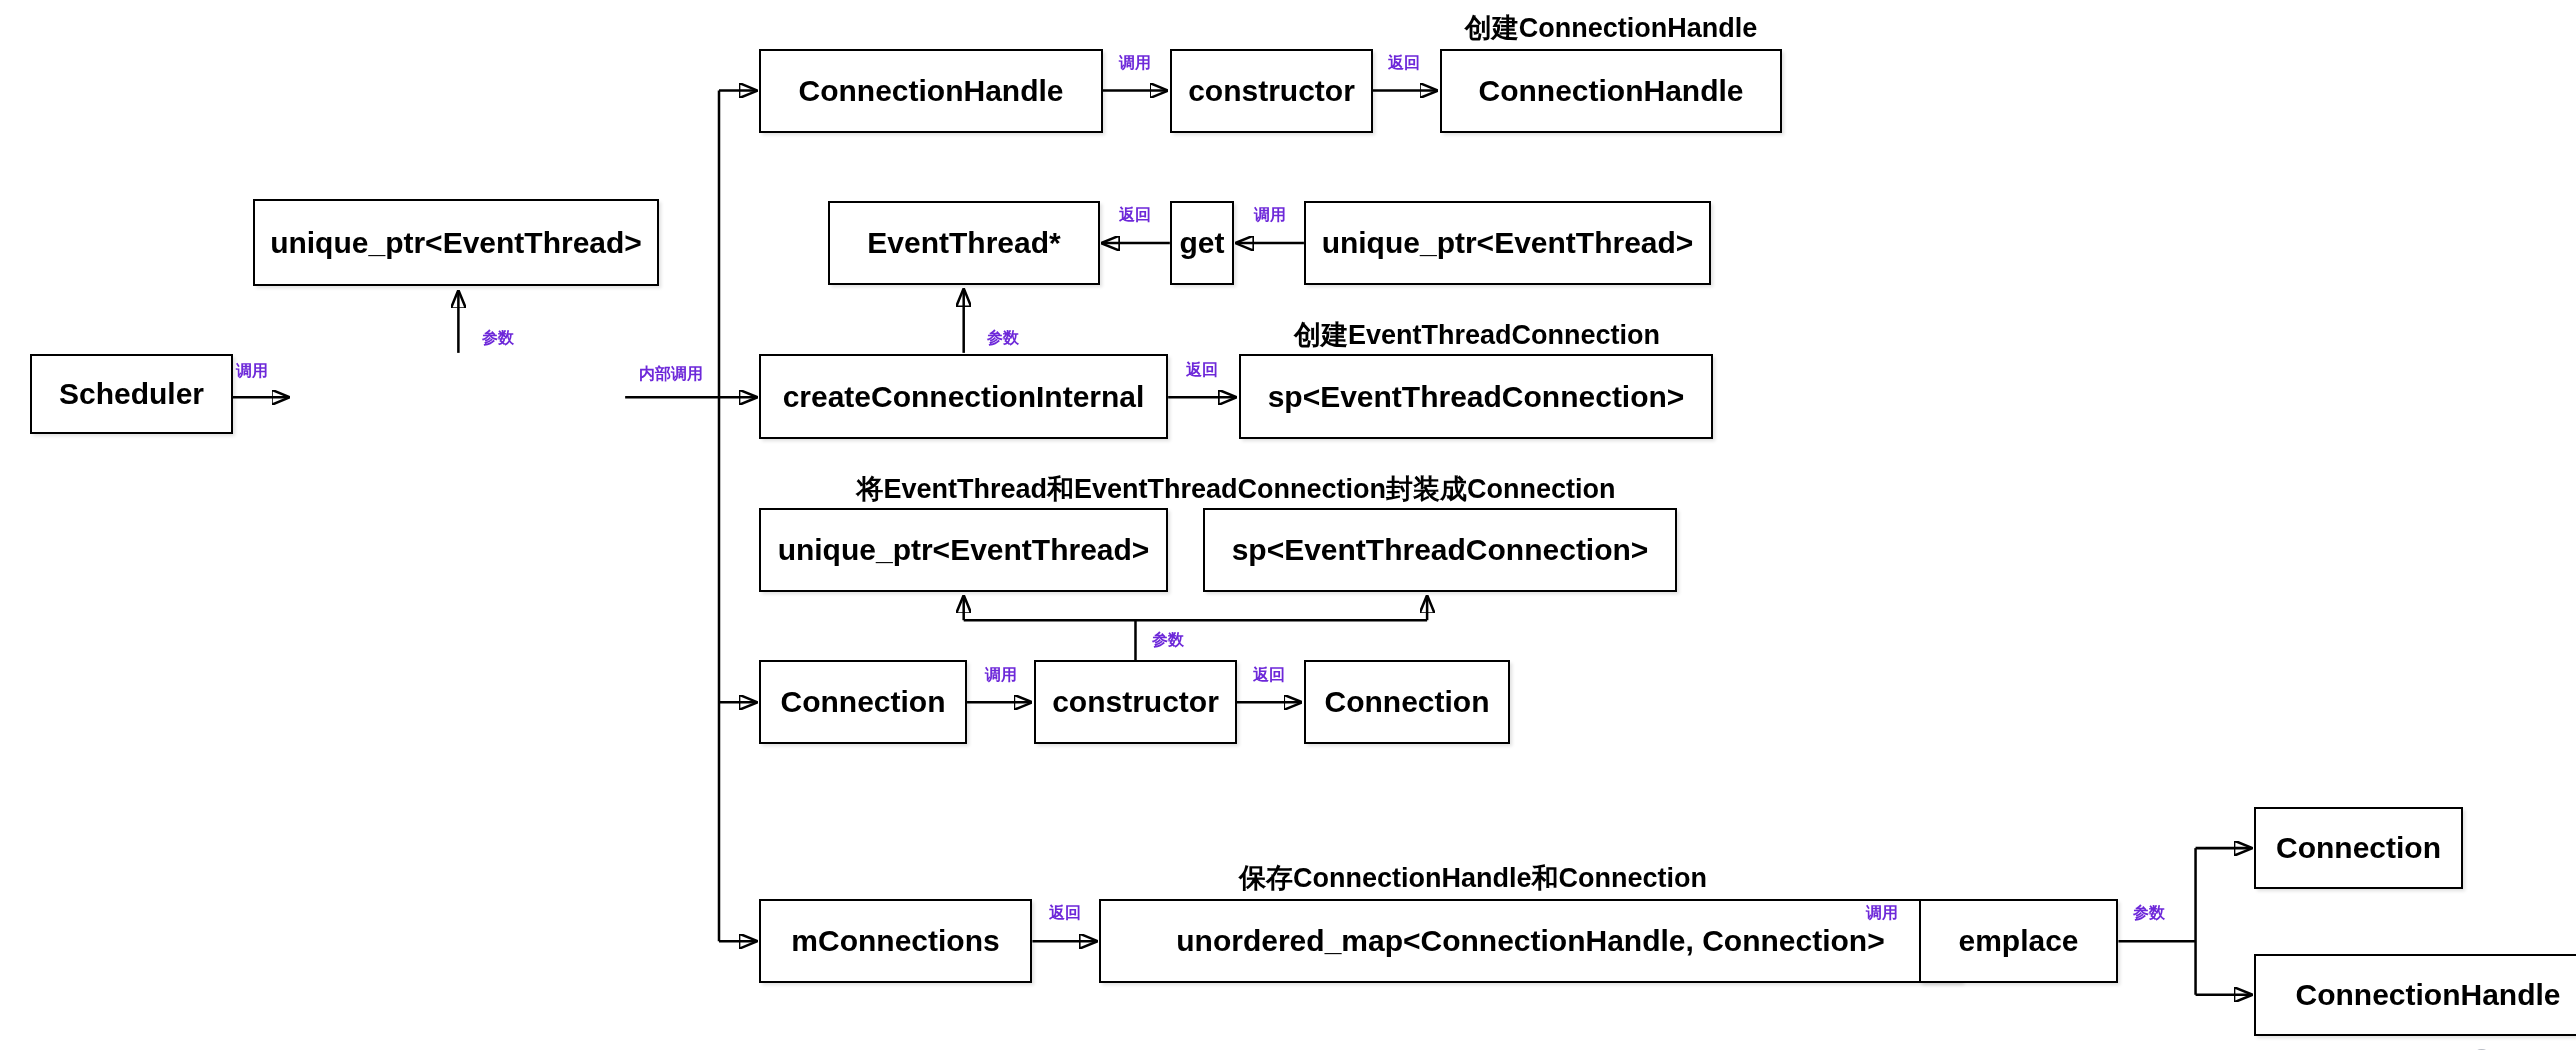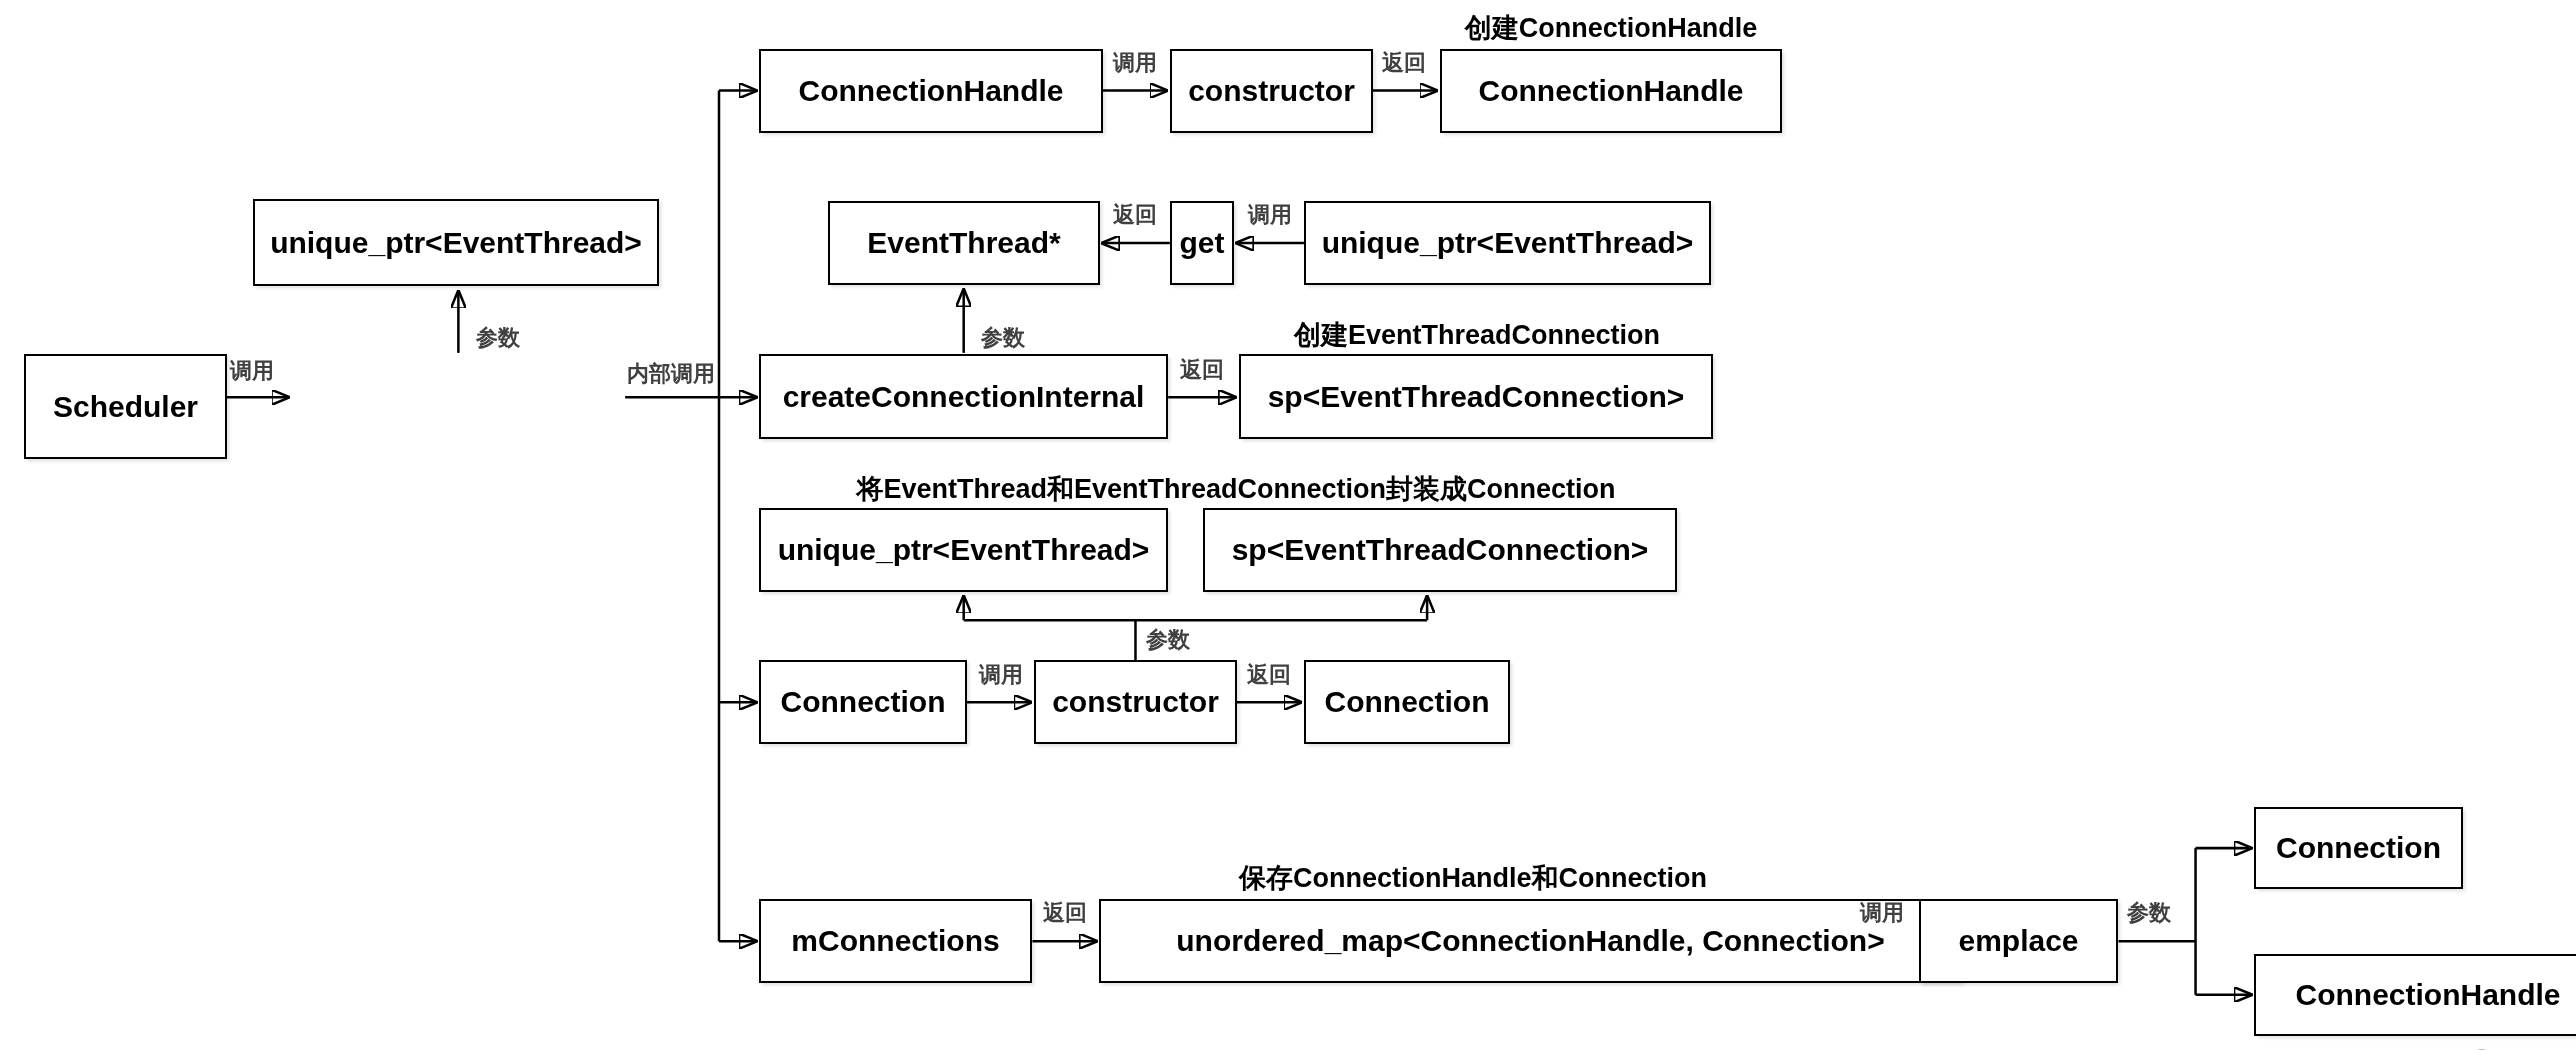--- a/index.html
+++ b/index.html
@@ -35,23 +35,23 @@
     font-weight: 700;
     font-size: 30px;
     color: #000000;
     white-space: nowrap;
     box-shadow: 2.5px 2.5px 3.4px rgba(0,0,0,0.12);
     z-index: 2;
   }
   .elabel {
     position: absolute;
     transform: translate(-50%, -50%);
-    font-size: 22px;
+    font-size: 16px;
     font-weight: 600;
-    color: #404040;
+    color: #6d28d9;
     white-space: nowrap;
     z-index: 3;
   }
   .note {
     position: absolute;
     transform: translate(-50%, -50%);
     font-size: 27px;
     font-weight: 700;
     color: #000000;
     white-space: nowrap;
@@ -143,21 +143,21 @@
       <line x1="2206" y1="1123" x2="2286" y2="1123" marker-end="url(#arr)"></line>
     </g>
     <g>
       <line x1="2528" y1="1123" x2="2620" y2="1123"></line>
       <line x1="2620" y1="1012" x2="2620" y2="1187"></line>
       <line x1="2620" y1="1012" x2="2686" y2="1012" marker-end="url(#arr)"></line>
       <line x1="2620" y1="1187" x2="2686" y2="1187" marker-end="url(#arr)"></line>
     </g>
   </svg>
 
-  <div class="node" style="left:24px;top:354px;width:203px;height:105px">
+  <div class="node" style="left:30px;top:354px;width:203px;height:80px">
       <span>Scheduler</span>
     </div>
   <div class="node" style="left:253px;top:199px;width:406px;height:87px">
       <span>unique_ptr&lt;EventThread&gt;</span>
     </div>
 
   <div class="node" style="left:759px;top:49px;width:344px;height:84px">
       <span>ConnectionHandle</span>
     </div>
   <div class="node" style="left:1170px;top:49px;width:203px;height:84px">

